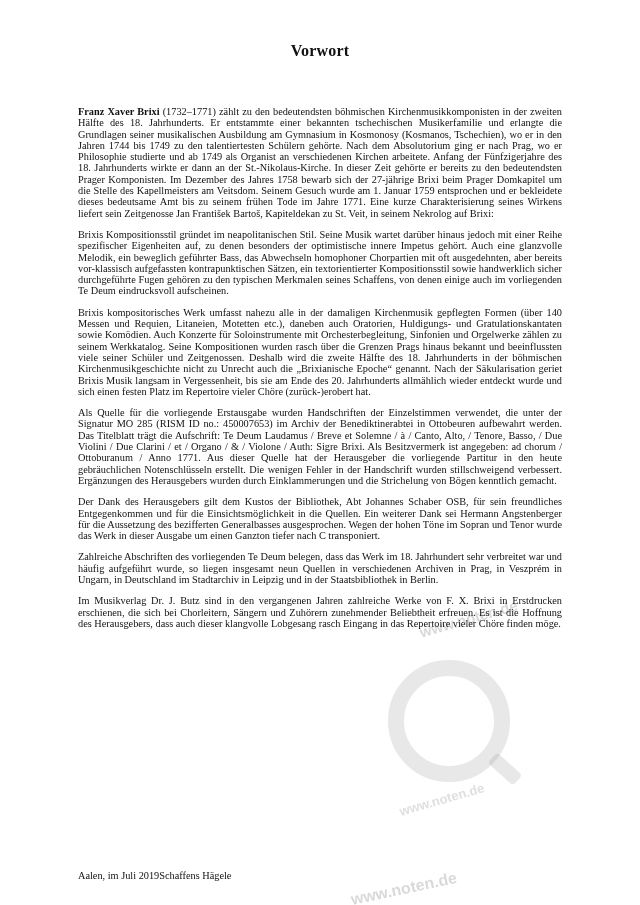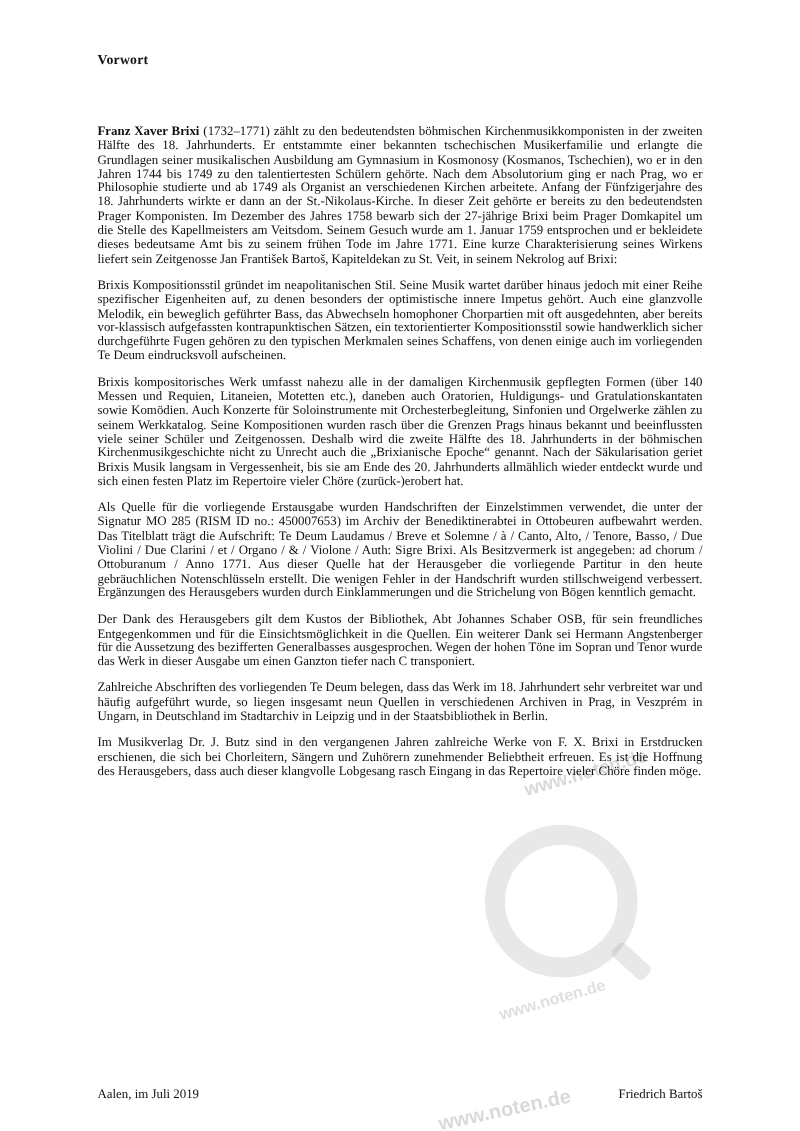--- a/index.html
+++ b/index.html
@@ -11,21 +11,22 @@
     margin: 0 auto;
     background: #ffffff;
     font-family: "Liberation Serif", "DejaVu Serif", serif;
     color: #111111;
     padding: 42px 78px 0 78px;
     overflow: hidden;
   }
   .title {
     position: relative;
     z-index: 1;
-    font-size: 11px;
+    text-align: center;
+    font-size: 16px;
     font-weight: bold;
     letter-spacing: 0.2px;
     margin-bottom: 34px;
   }
   .content {
     position: relative;
     z-index: 1;
     margin-top: 46px;
   }
   .para {
@@ -36,21 +37,20 @@
   }
   .run.bold   { font-weight: bold; }
   .run.italic { }
   .footer {
     position: absolute;
     z-index: 1;
     left: 78px;
     right: 78px;
     bottom: 24px;
     display: flex;
-    justify-content: space-between;
     font-size: 10.3px;
   }
   
   .watermark-layer { position: absolute; inset: 0; z-index: 0; pointer-events: none; }
   .wm-text {
     position: absolute;
     font-family: "Liberation Sans", sans-serif;
     font-weight: bold;
     color: rgba(130,130,130,0.30);
     transform: rotate(-16deg);
@@ -99,16 +99,16 @@
       <p class="para"><span class="run italic">Brixis Kompositionsstil gründet im neapolitanischen Stil. Seine Musik wartet darüber hinaus jedoch mit einer Reihe spezifischer Eigenheiten auf, zu denen besonders der optimistische innere Impetus gehört. Auch eine glanzvolle Melodik, ein beweglich geführter Bass, das Abwechseln homophoner Chorpartien mit oft ausgedehnten, aber bereits vor-klassisch aufgefassten kontrapunktischen Sätzen, ein textorientierter Kompositionsstil sowie handwerklich sicher durchgeführte Fugen gehören zu den typischen Merkmalen seines Schaffens, von denen einige auch im vorliegenden </span><span class="run normal">Te Deum</span><span class="run italic"> eindrucksvoll aufscheinen.</span></p>
       <p class="para"><span class="run normal">Brixis kompositorisches Werk umfasst nahezu alle in der damaligen Kirchenmusik gepflegten Formen (über 140 Messen und Requien, Litaneien, Motetten etc.), daneben auch Oratorien, Huldigungs- und Gratulationskantaten sowie Komödien. Auch Konzerte für Soloinstrumente mit Orchesterbegleitung, Sinfonien und Orgelwerke zählen zu seinem Werkkatalog. Seine Kompositionen wurden rasch über die Grenzen Prags hinaus bekannt und beeinflussten viele seiner Schüler und Zeitgenossen. Deshalb wird die zweite Hälfte des 18. Jahrhunderts in der böhmischen Kirchenmusikgeschichte nicht zu Unrecht auch die „Brixianische Epoche“ genannt. Nach der Säkularisation geriet Brixis Musik langsam in Vergessenheit, bis sie am Ende des 20. Jahrhunderts allmählich wieder entdeckt wurde und sich einen festen Platz im Repertoire vieler Chöre (zurück-)erobert hat.</span></p>
       <p class="para"><span class="run normal">Als Quelle für die vorliegende Erstausgabe wurden Handschriften der Einzelstimmen verwendet, die unter der Signatur </span><span class="run italic">MO 285 (RISM ID no.: 450007653)</span><span class="run normal"> im Archiv der Benediktinerabtei in Ottobeuren aufbewahrt werden. Das Titelblatt trägt die Aufschrift: </span><span class="run italic">Te Deum Laudamus / Breve et Solemne / à / Canto, Alto, / Tenore, Basso, / Due Violini / Due Clarini / et / Organo / &amp; / Violone / Auth: Sigre Brixi</span><span class="run normal">. Als Besitzvermerk ist angegeben: </span><span class="run italic">ad chorum / Ottoburanum / Anno 1771</span><span class="run normal">. Aus dieser Quelle hat der Herausgeber die vorliegende Partitur in den heute gebräuchlichen Notenschlüsseln erstellt. Die wenigen Fehler in der Handschrift wurden stillschweigend verbessert. Ergänzungen des Herausgebers wurden durch Einklammerungen und die Strichelung von Bögen kenntlich gemacht.</span></p>
       <p class="para"><span class="run normal">Der Dank des Herausgebers gilt dem Kustos der Bibliothek, Abt Johannes Schaber OSB, für sein freundliches Entgegenkommen und für die Einsichtsmöglichkeit in die Quellen. Ein weiterer Dank sei Hermann Angstenberger für die Aussetzung des bezifferten Generalbasses ausgesprochen. Wegen der hohen Töne im Sopran und Tenor wurde das Werk in dieser Ausgabe um einen Ganzton tiefer nach C transponiert.</span></p>
       <p class="para"><span class="run normal">Zahlreiche Abschriften des vorliegenden </span><span class="run italic">Te Deum</span><span class="run normal"> belegen, dass das Werk im 18. Jahrhundert sehr verbreitet war und häufig aufgeführt wurde, so liegen insgesamt neun Quellen in verschiedenen Archiven in Prag, in Veszprém in Ungarn, in Deutschland im Stadtarchiv in Leipzig und in der Staatsbibliothek in Berlin.</span></p>
       <p class="para"><span class="run normal">Im Musikverlag Dr. J. Butz sind in den vergangenen Jahren zahlreiche Werke von F. X. Brixi in Erstdrucken erschienen, die sich bei Chorleitern, Sängern und Zuhörern zunehmender Beliebtheit erfreuen. Es ist die Hoffnung des Herausgebers, dass auch dieser klangvolle Lobgesang rasch Eingang in das Repertoire vieler Chöre finden möge.</span></p>
     </div>
 
   <div class="footer">
     <span>Aalen, im Juli 2019</span>
-    <span>Friedrich Bartoš</span>
+    <span>Schaffens Hägele</span>
   </div>
 
 </div>
 
 </body></html>

